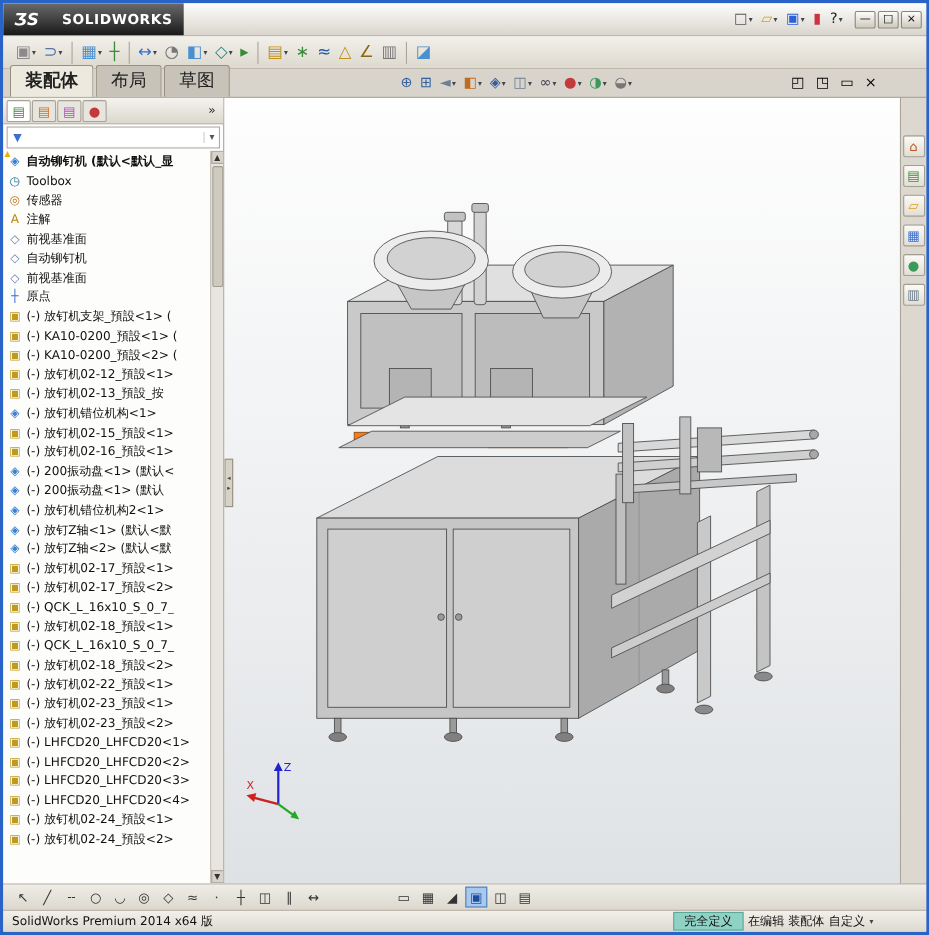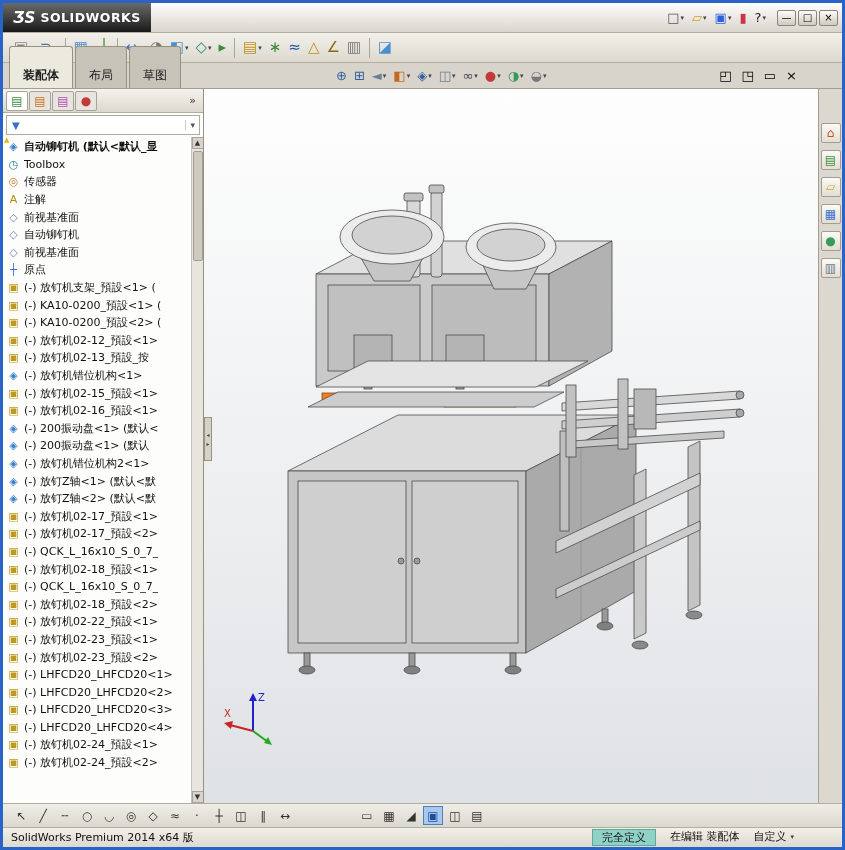--- a/index.html
+++ b/index.html
@@ -1,40 +1,40 @@
 <!DOCTYPE html>
 <html><head>
 <meta charset="utf-8">
 <style>
   *{margin:0;padding:0;box-sizing:border-box;font-family:"DejaVu Sans","Liberation Sans",sans-serif;}
   html,body{width:845px;height:850px;overflow:hidden;background:#fff;}
   .window{position:relative;width:845px;height:850px;border:3px solid #2a63c8;background:#ece9e2;display:flex;flex-direction:column;}
 
   
   .titlebar{height:30px;flex:0 0 30px;display:flex;align-items:center;background:linear-gradient(#fdfdfc,#d9d5cd);border-bottom:1px solid #b3ada0;padding-right:4px;}
-  .logo{height:100%;display:flex;align-items:center;background:linear-gradient(#6a6a6a,#191919);color:#fff;padding:0 10px;gap:5px;}
+  .logo{height:100%;display:flex;align-items:center;background:linear-gradient(#6a6a6a,#191919);color:#fff;padding:0 10px;gap:21px;}
   .logo-mark{font-style:italic;font-weight:bold;font-size:15px;}
   .logo-text{font-weight:bold;font-size:12.5px;letter-spacing:.5px;}
   .menu-bar{display:flex;margin-left:8px;}
   .menu-item{padding:4px 8px;font-size:12px;color:#111;cursor:default;}
   .quick-toolbar{display:flex;align-items:center;margin-left:auto;gap:2px;}
   .qicon{display:flex;align-items:center;padding:2px 3px;font-size:13px;}
   .caret{font-size:7px;color:#444;margin-left:1px;}
   .window-controls{display:flex;gap:2px;margin-left:8px;}
   .wbtn{width:19px;height:16px;border:1px solid #8a8578;background:linear-gradient(#fcfcfa,#cfcabe);font-size:10px;display:flex;align-items:center;justify-content:center;border-radius:2px;}
 
   
   .toolbar2{height:30px;flex:0 0 30px;background:linear-gradient(#f2f0ea,#ddd9cf);border-bottom:1px solid #b3ada0;display:flex;align-items:center;padding:0 8px;gap:1px;}
   .tbicon{display:flex;align-items:center;padding:2px 3px;font-size:15px;}
   .tb-sep{width:1px;height:20px;background:#aaa59a;margin:0 4px;}
 
   
   .tabrow{height:26px;flex:0 0 26px;background:#d8d4cb;border-bottom:1px solid #a39e92;display:flex;align-items:center;}
   .document-tabs{display:flex;align-self:flex-end;margin-left:6px;}
-  .doc-tab{padding:20px 13px 4px;font-size:12px;background:#c7c3b9;border:1px solid #97917f;border-bottom:none;margin-right:2px;border-radius:3px 3px 0 0;color:#222;}
+  .doc-tab{padding:3px 13px 4px;font-size:16px;background:#c7c3b9;border:1px solid #97917f;border-bottom:none;margin-right:2px;border-radius:3px 3px 0 0;color:#222;}
   .doc-tab.active{background:#eceade;font-weight:bold;}
   .headsup{display:flex;align-items:center;margin-left:150px;gap:1px;}
   .huicon{display:flex;align-items:center;padding:2px 3px;font-size:13px;}
   .viewport-window-icons{display:flex;margin-left:auto;margin-right:42px;gap:4px;}
 
   
   .main{flex:1;display:flex;min-height:0;}
   .treepanel{width:201px;flex:0 0 201px;background:#fdfdfc;border-right:1px solid #97917f;display:flex;flex-direction:column;position:relative;}
   .treepanel-tabs{height:24px;flex:0 0 24px;background:linear-gradient(#f5f3ee,#dcd8cf);border-bottom:1px solid #b3ada0;display:flex;align-items:center;padding:0 3px;}
   .ptab{width:22px;height:20px;display:flex;align-items:center;justify-content:center;font-size:12px;border:1px solid #a8a398;background:#e8e5de;margin-right:1px;border-radius:2px;}
@@ -63,21 +63,21 @@
   .taskpane{width:24px;flex:0 0 24px;background:#dcd8cf;border-left:1px solid #a39e92;display:flex;flex-direction:column;align-items:center;padding-top:34px;gap:7px;}
   .tpicon{width:20px;height:20px;flex:0 0 20px;border:1px solid #a39e92;background:linear-gradient(#fbfaf7,#e2ded4);display:flex;align-items:center;justify-content:center;font-size:12px;border-radius:2px;}
 
   
   .sketchbar{height:24px;flex:0 0 24px;background:linear-gradient(#efede7,#dcd8cf);border-top:1px solid #b3ada0;display:flex;align-items:center;padding:0 8px;gap:2px;}
   .skicon{width:20px;height:19px;display:flex;align-items:center;justify-content:center;font-size:12px;color:#333;border:1px solid transparent;}
   .skicon .glyph{color:#333;}
   .skicon.active{background:#a8c8ee;border:1px solid #4a7fc0;}
   .sk-gap{width:58px;}
   .statusbar{height:20px;flex:0 0 20px;background:linear-gradient(#f2f0ea,#ddd9cf);border-top:1px solid #b3ada0;display:flex;align-items:center;font-size:11px;padding:0 8px;color:#111;}
-  .sb-right{margin-left:auto;display:flex;align-items:flex-start;gap:14px;margin-right:40px;}
+  .sb-right{margin-left:auto;display:flex;align-items:center;gap:4px;margin-right:40px;}
   .sb-defined{background:#8fd2c5;border:1px solid #5aa99a;padding:0 9px;line-height:15px;}
   .sb-item{display:flex;align-items:center;gap:3px;}
   .glyph{line-height:1;}
 </style>
 </head>
 <body>
 
 <div class="window">
 
   <div class="titlebar">

